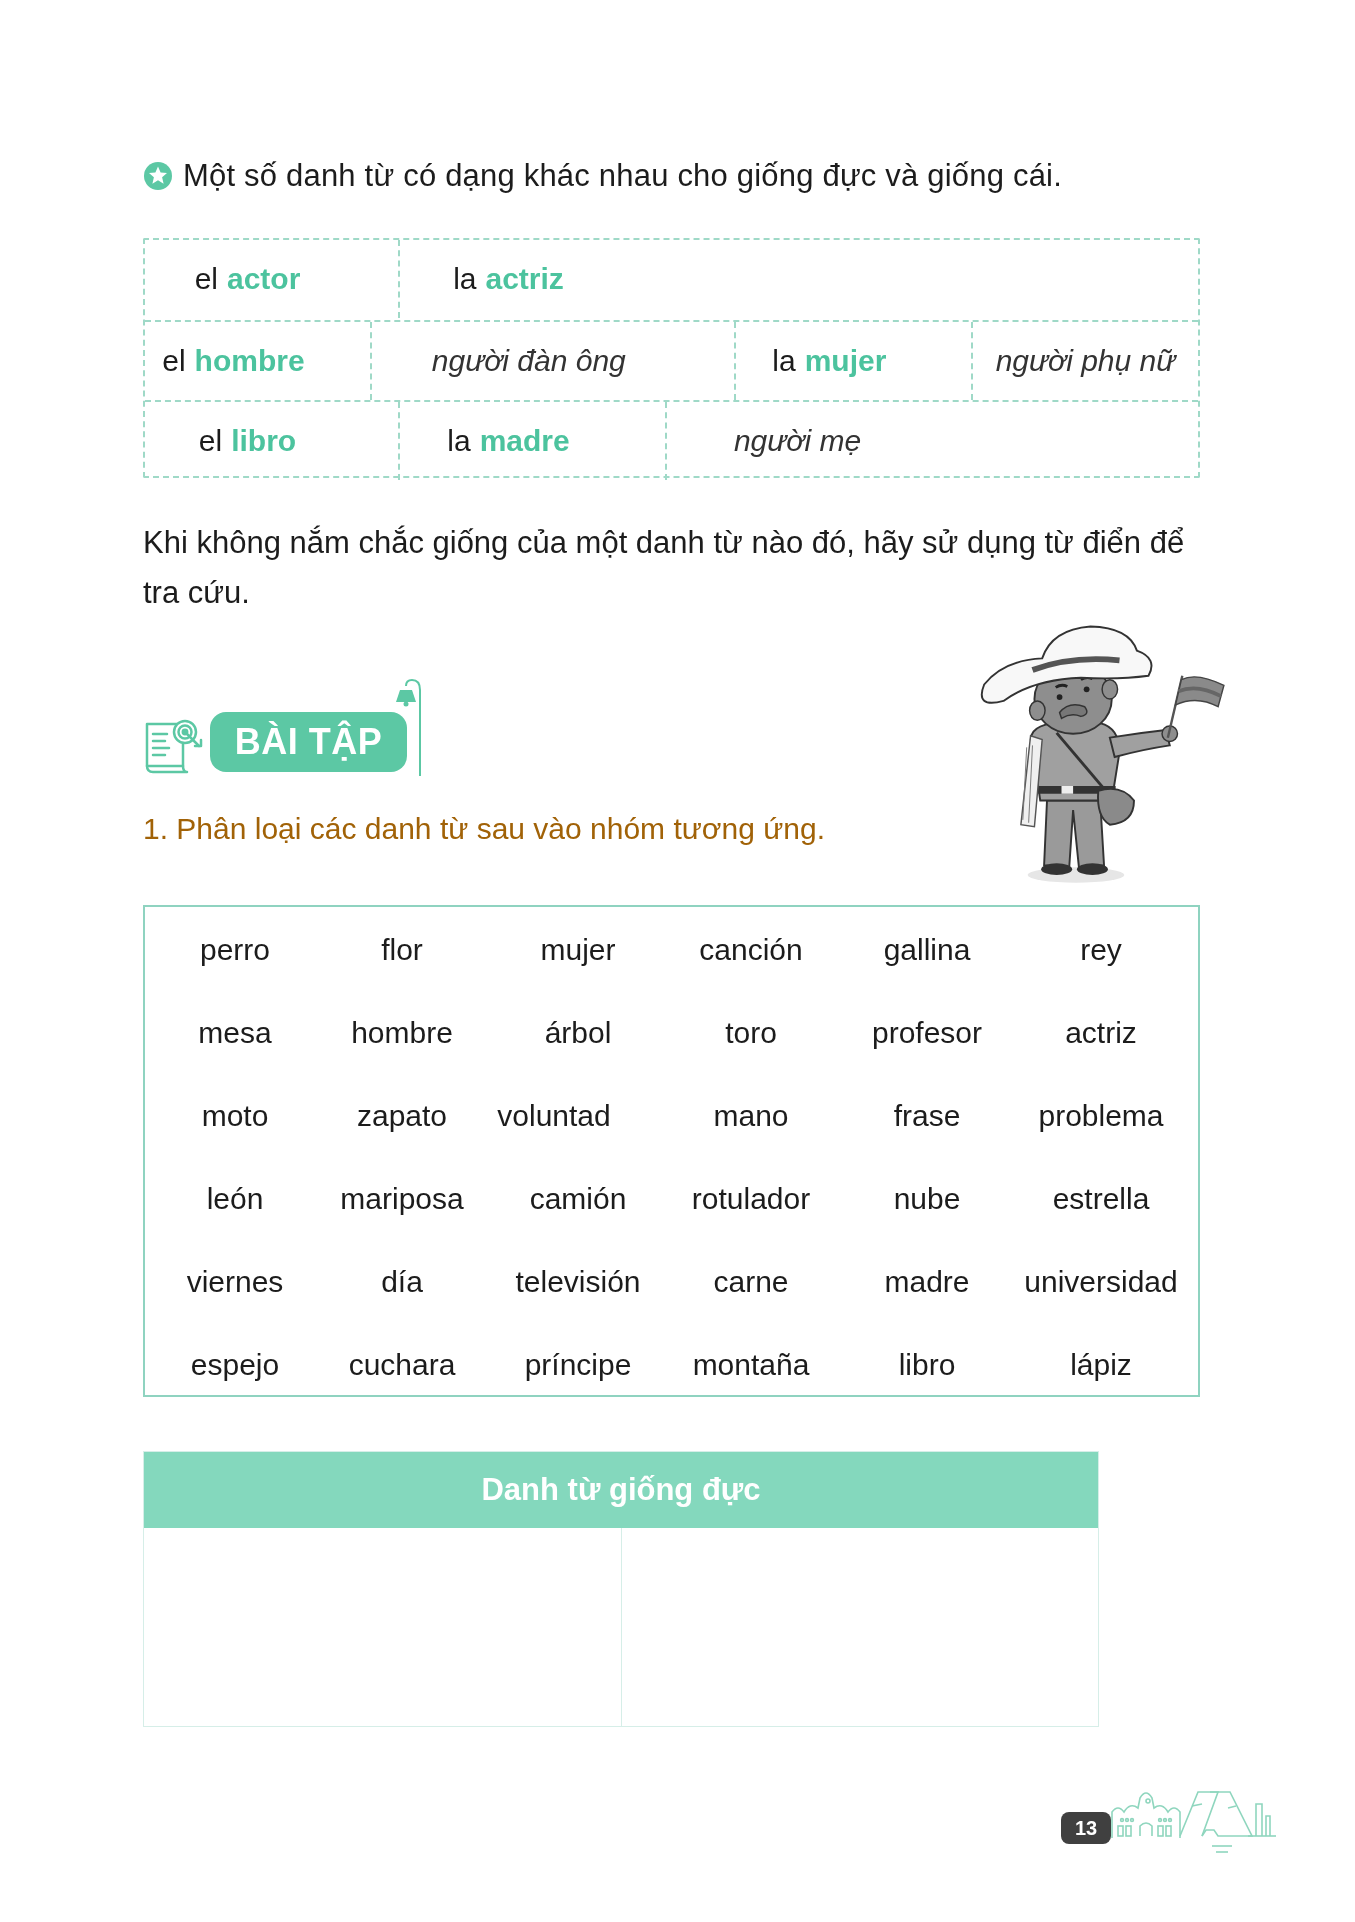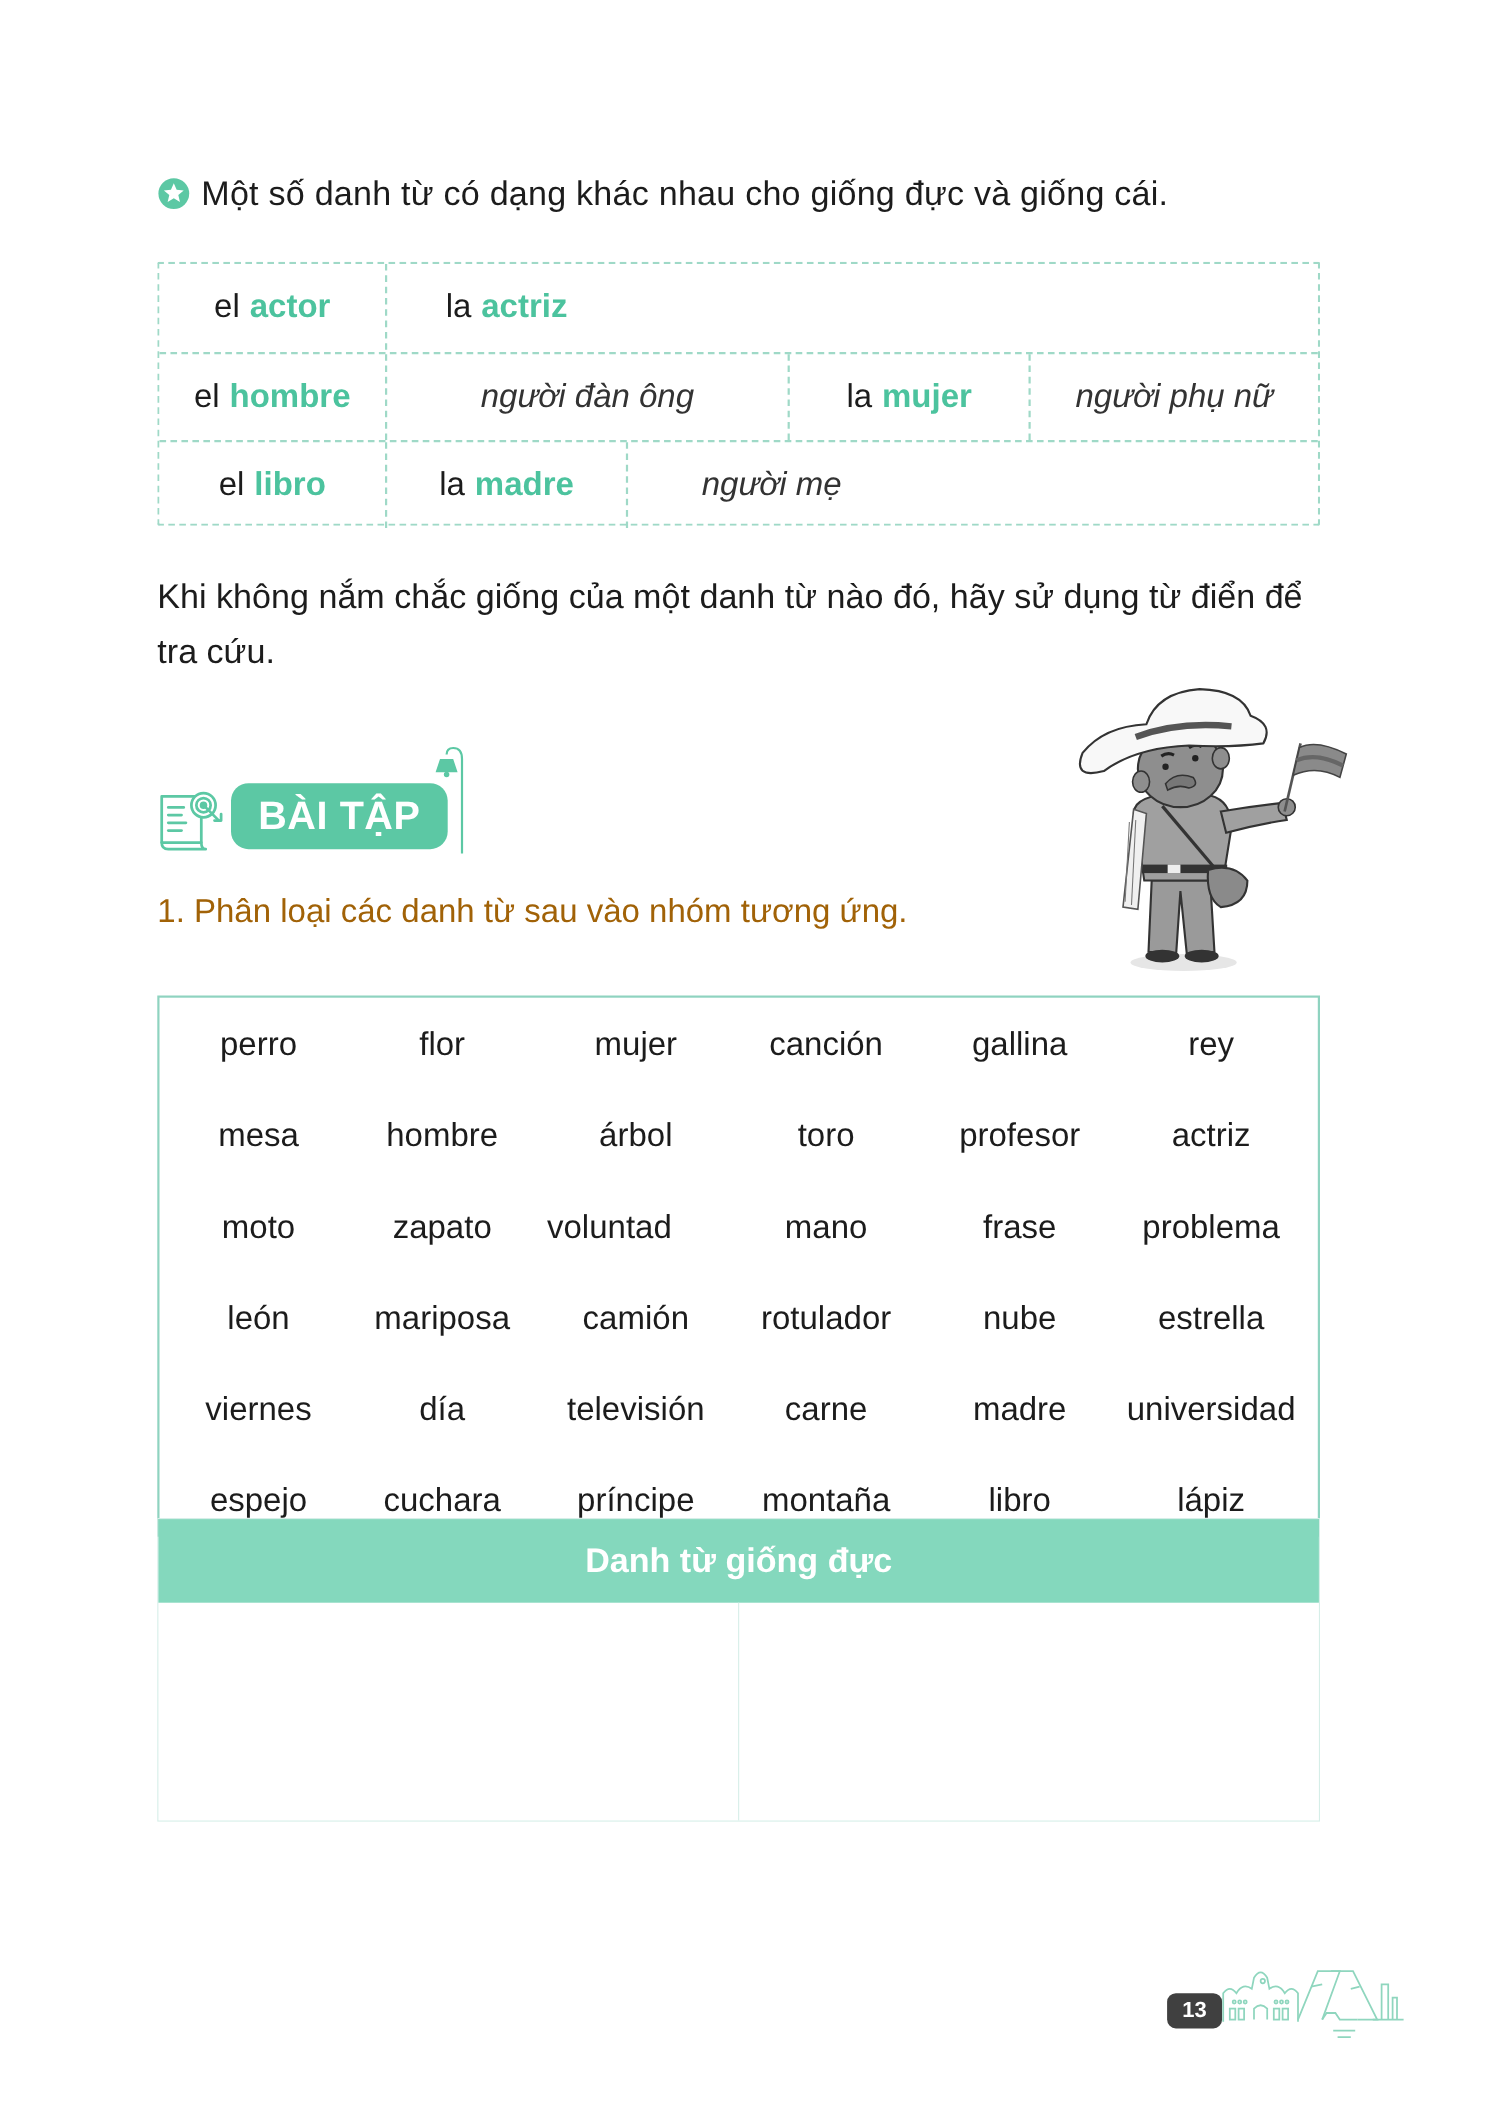--- a/index.html
+++ b/index.html
@@ -8,21 +8,21 @@
   .abs { position: absolute; }
 
   
   .intro { left: 143px; top: 156px; height: 40px; display: flex; align-items: center; }
   .intro .star { width: 30px; height: 30px; margin-right: 10px; }
   .intro .text { font-size: 31px; letter-spacing: 0.2px; }
 
   
   .vocab { left: 143px; top: 238px; width: 1057px; height: 240px;
            border: 2px dashed #9fd9c7; box-sizing: border-box; border-radius: 2px; }
-  .vocab-row { position: absolute; left: 0; width: 100%; height: 80px; display: flex; }
+  .vocab-row { position: absolute; left: 0; width: 100%; height: 80px; display: flex; gap: 48px; }
   .vocab-row + .vocab-row { }
   .vocab-row.r1 { top: 0; }
   .vocab-row.r2 { top: 80px; border-top: 2px dashed #9fd9c7; }
   .vocab-row.r3 { top: 160px; border-top: 2px dashed #9fd9c7; }
   .vcell { display: flex; align-items: center; justify-content: center; box-sizing: border-box;
            font-size: 30px; height: 78px; }
   .vcell.c1 { width: 205px; }
   .vcell.c2 { width: 366px; border-left: 2px dashed #9fd9c7; font-style: italic; color: #333; }
   .vcell.c3 { width: 219px; border-left: 2px dashed #9fd9c7; }
   .vcell.c4 { width: 263px; border-left: 2px dashed #9fd9c7; font-style: italic; color: #333; }
@@ -43,21 +43,21 @@
 
   
   .character { left: 960px; top: 612px; width: 290px; height: 290px; }
 
   
   .wordbox { left: 143px; top: 905px; width: 1057px; height: 492px;
              border: 2px solid #8fd3c0; box-sizing: border-box; }
   .word { position: absolute; font-size: 30px; transform: translate(-50%, -50%); white-space: nowrap; }
 
   
-  .answer { left: 143px; top: 1380px; width: 1057px; height: 276px;
+  .answer { left: 143px; top: 1451px; width: 956px; height: 276px;
             border: 1.5px solid #d6eee8; box-sizing: border-box; text-align: center; }
   .answer .head { position: absolute; left: 0; top: 0; width: 100%; height: 76px; background: #84d8bd; display: flex; }
   .answer .hcell { flex: 1; display: flex; align-items: center; justify-content: center;
                    color: #fff; font-weight: bold; font-size: 31px; }
   .answer .hcell + .hcell { border-left: 1.5px solid #dff3ec; }
   .answer .body { position: absolute; left: 0; top: 76px; width: 100%; height: 198px; display: flex; }
   .answer .bcell { flex: 1; }
   .answer .bcell + .bcell { border-left: 1.5px solid #d6eee8; }
 
   

